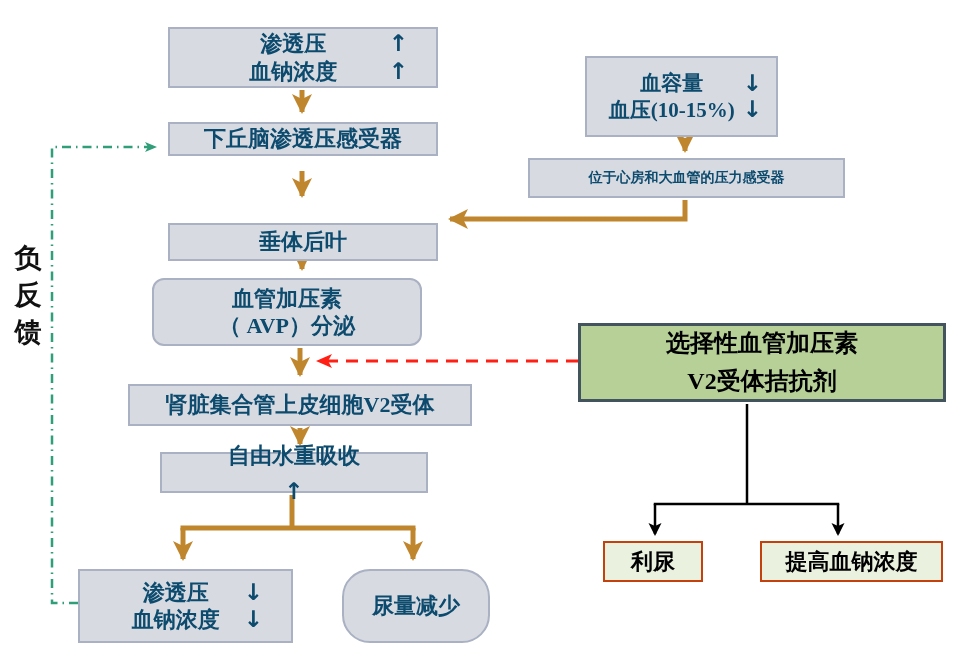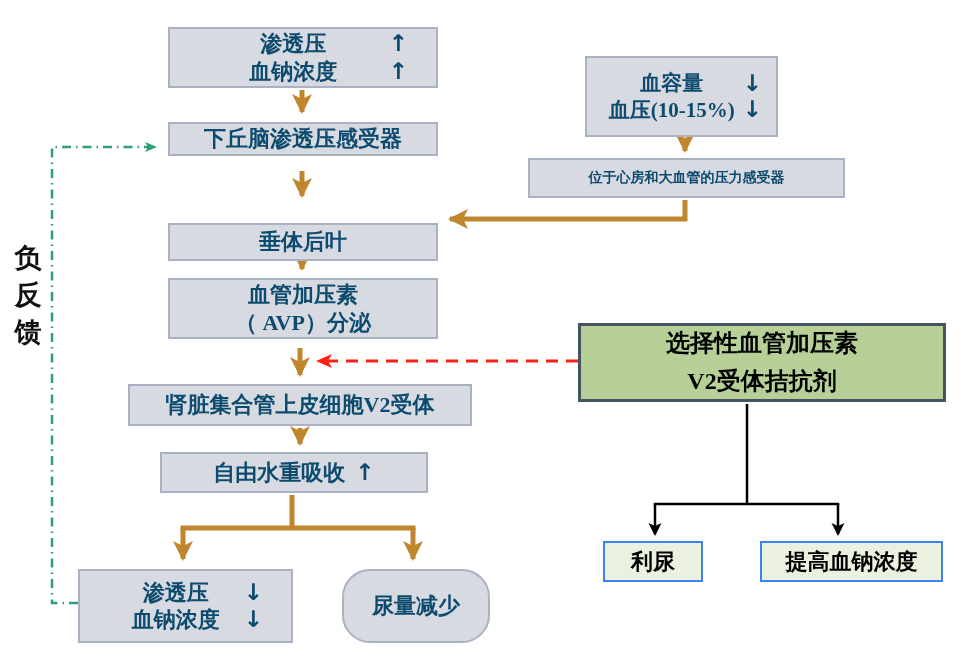--- a/index.html
+++ b/index.html
@@ -10,39 +10,39 @@
   .wires{position:absolute;left:0;top:0;width:968px;height:668px;pointer-events:none;}
   .box{
     position:absolute;box-sizing:border-box;
     background:#d7dae1;border:2px solid #a9b1c2;color:#0c4a6e;
     display:flex;flex-direction:column;justify-content:center;align-items:center;
     font-weight:600;font-size:22px;line-height:1.25;text-align:center;
   }
   .box .row{display:flex;width:100%;align-items:center;box-sizing:border-box;padding:0 28px;}
   .box .row .lbl{flex:1;text-align:center;}
   .glyph{font-family:"DejaVu Sans",sans-serif;font-weight:bold;font-size:23px;line-height:1;}
-  .inline-row{flex-direction:row;gap:10px;}
+  .inline-row{flex-direction:column;gap:10px;}
   .drug-box{
     background:#b6d098;border:3px solid #44545e;color:#000000;
     font-weight:bold;font-size:24px;line-height:1.55;
   }
   .effect-box{
-    background:#eaf1de;border:2px solid #3b82f6;color:#000000;
+    background:#eaf1de;border:2px solid #c2410c;color:#000000;
     font-weight:bold;font-size:22px;
   }
   .nfb{
     position:absolute;left:8px;top:243px;width:40px;
     display:flex;flex-direction:column;align-items:center;gap:6px;
     color:#111111;font-size:27px;font-weight:600;line-height:1.15;
   }
   
   .b-osmo-up   {left:168px;top:27px; width:270px;height:61px;}
   .b-hypo      {left:168px;top:122px;width:270px;height:34px;}
   .b-pit       {left:168px;top:223px;width:270px;height:38px;}
-  .b-avp       {left:168px;top:278px;width:270px;height:61px;}
+  .b-avp       {left:152px;top:278px;width:270px;height:68px;border-radius:12px;}
   .b-v2        {left:128px;top:384px;width:344px;height:42px;font-size:22px;}
   .b-water     {left:160px;top:452px;width:268px;height:41px;}
   .b-osmo-down {left:78px; top:569px;width:215px;height:74px;}
   .b-urine     {left:342px;top:569px;width:148px;height:74px;border-radius:28px;}
   .b-volume    {left:585px;top:56px; width:193px;height:81px;font-size:21px;}
   .b-volume .row{padding:0 14px;}
   .b-baro      {left:528px;top:158px;width:317px;height:40px;font-size:14px;}
   .b-drug      {left:578px;top:323px;width:368px;height:79px;}
   .b-diuresis  {left:603px;top:541px;width:100px;height:41px;}
   .b-raise-na  {left:760px;top:541px;width:183px;height:41px;}

